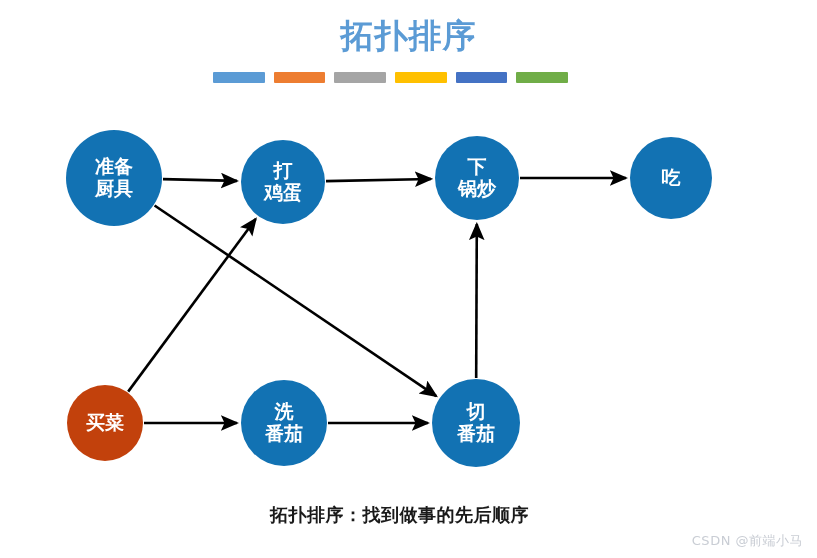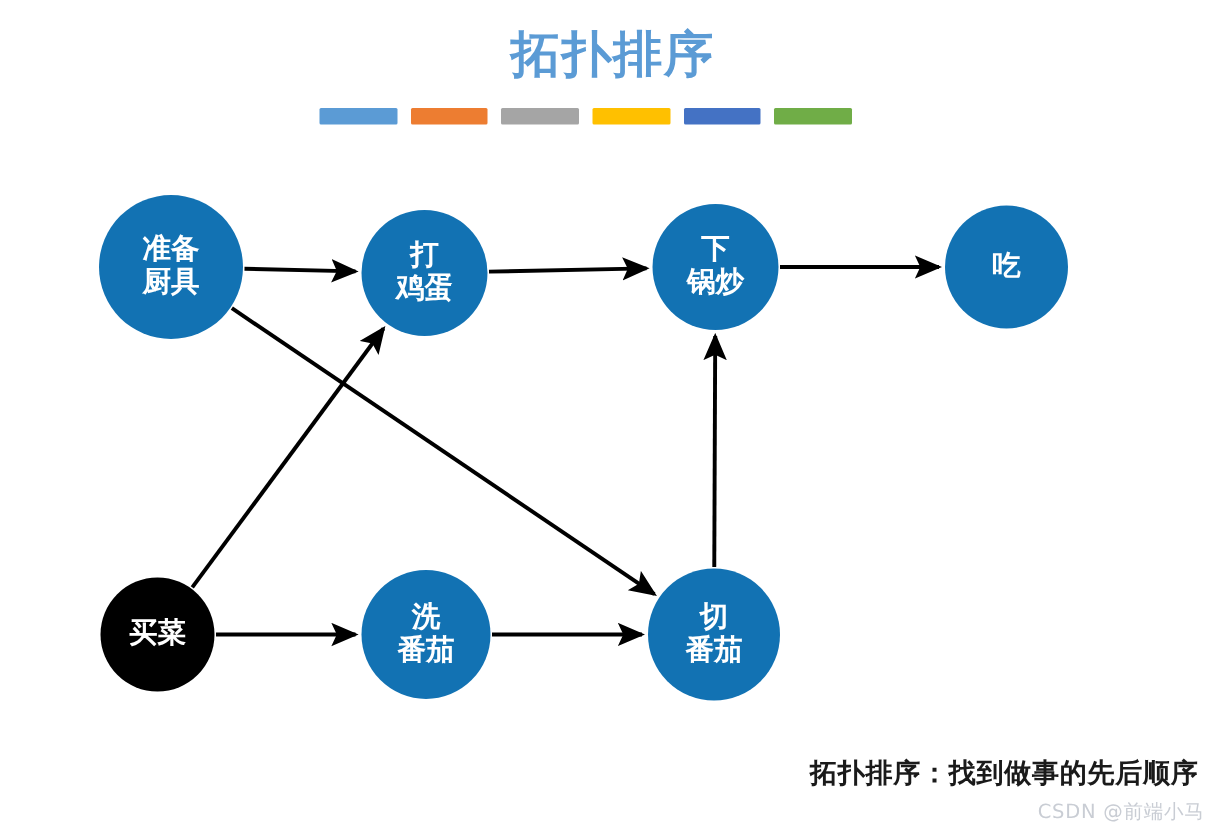--- a/index.html
+++ b/index.html
@@ -80,21 +80,21 @@
     display: block;
     white-space: nowrap;
   }
 
   
   #caption {
     position: absolute;
     left: 0;
     top: 503px;
     width: 799px;
-    text-align: right;
+    text-align: center;
     font-size: 18px;
     font-weight: bold;
     color: #1a1a1a;
     letter-spacing: 0.5px;
   }
 
   
   #watermark {
     position: absolute;
     right: 14px;
@@ -144,21 +144,21 @@
       <span class="node-line">打</span>
       <span class="node-line">鸡蛋</span>
     </div>
     <div class="graph-node" style="left: 435px; top: 41px; width: 84px; height: 84px; background: rgb(18, 114, 179); color: rgb(255, 255, 255); font-size: 19px;">
       <span class="node-line">下</span>
       <span class="node-line">锅炒</span>
     </div>
     <div class="graph-node" style="left: 630px; top: 42px; width: 82px; height: 82px; background: rgb(18, 114, 179); color: rgb(255, 255, 255); font-size: 19px;">
       <span class="node-line">吃</span>
     </div>
-    <div class="graph-node" style="left: 67px; top: 290px; width: 76px; height: 76px; background: #000000; color: rgb(255, 255, 255); font-size: 19px;">
+    <div class="graph-node" style="left: 67px; top: 290px; width: 76px; height: 76px; background: #c2410c; color: rgb(255, 255, 255); font-size: 19px;">
       <span class="node-line">买菜</span>
     </div>
     <div class="graph-node" style="left: 241px; top: 285px; width: 86px; height: 86px; background: rgb(18, 114, 179); color: rgb(255, 255, 255); font-size: 19px;">
       <span class="node-line">洗</span>
       <span class="node-line">番茄</span>
     </div>
     <div class="graph-node" style="left: 432px; top: 284px; width: 88px; height: 88px; background: rgb(18, 114, 179); color: rgb(255, 255, 255); font-size: 19px;">
       <span class="node-line">切</span>
       <span class="node-line">番茄</span>
     </div>

